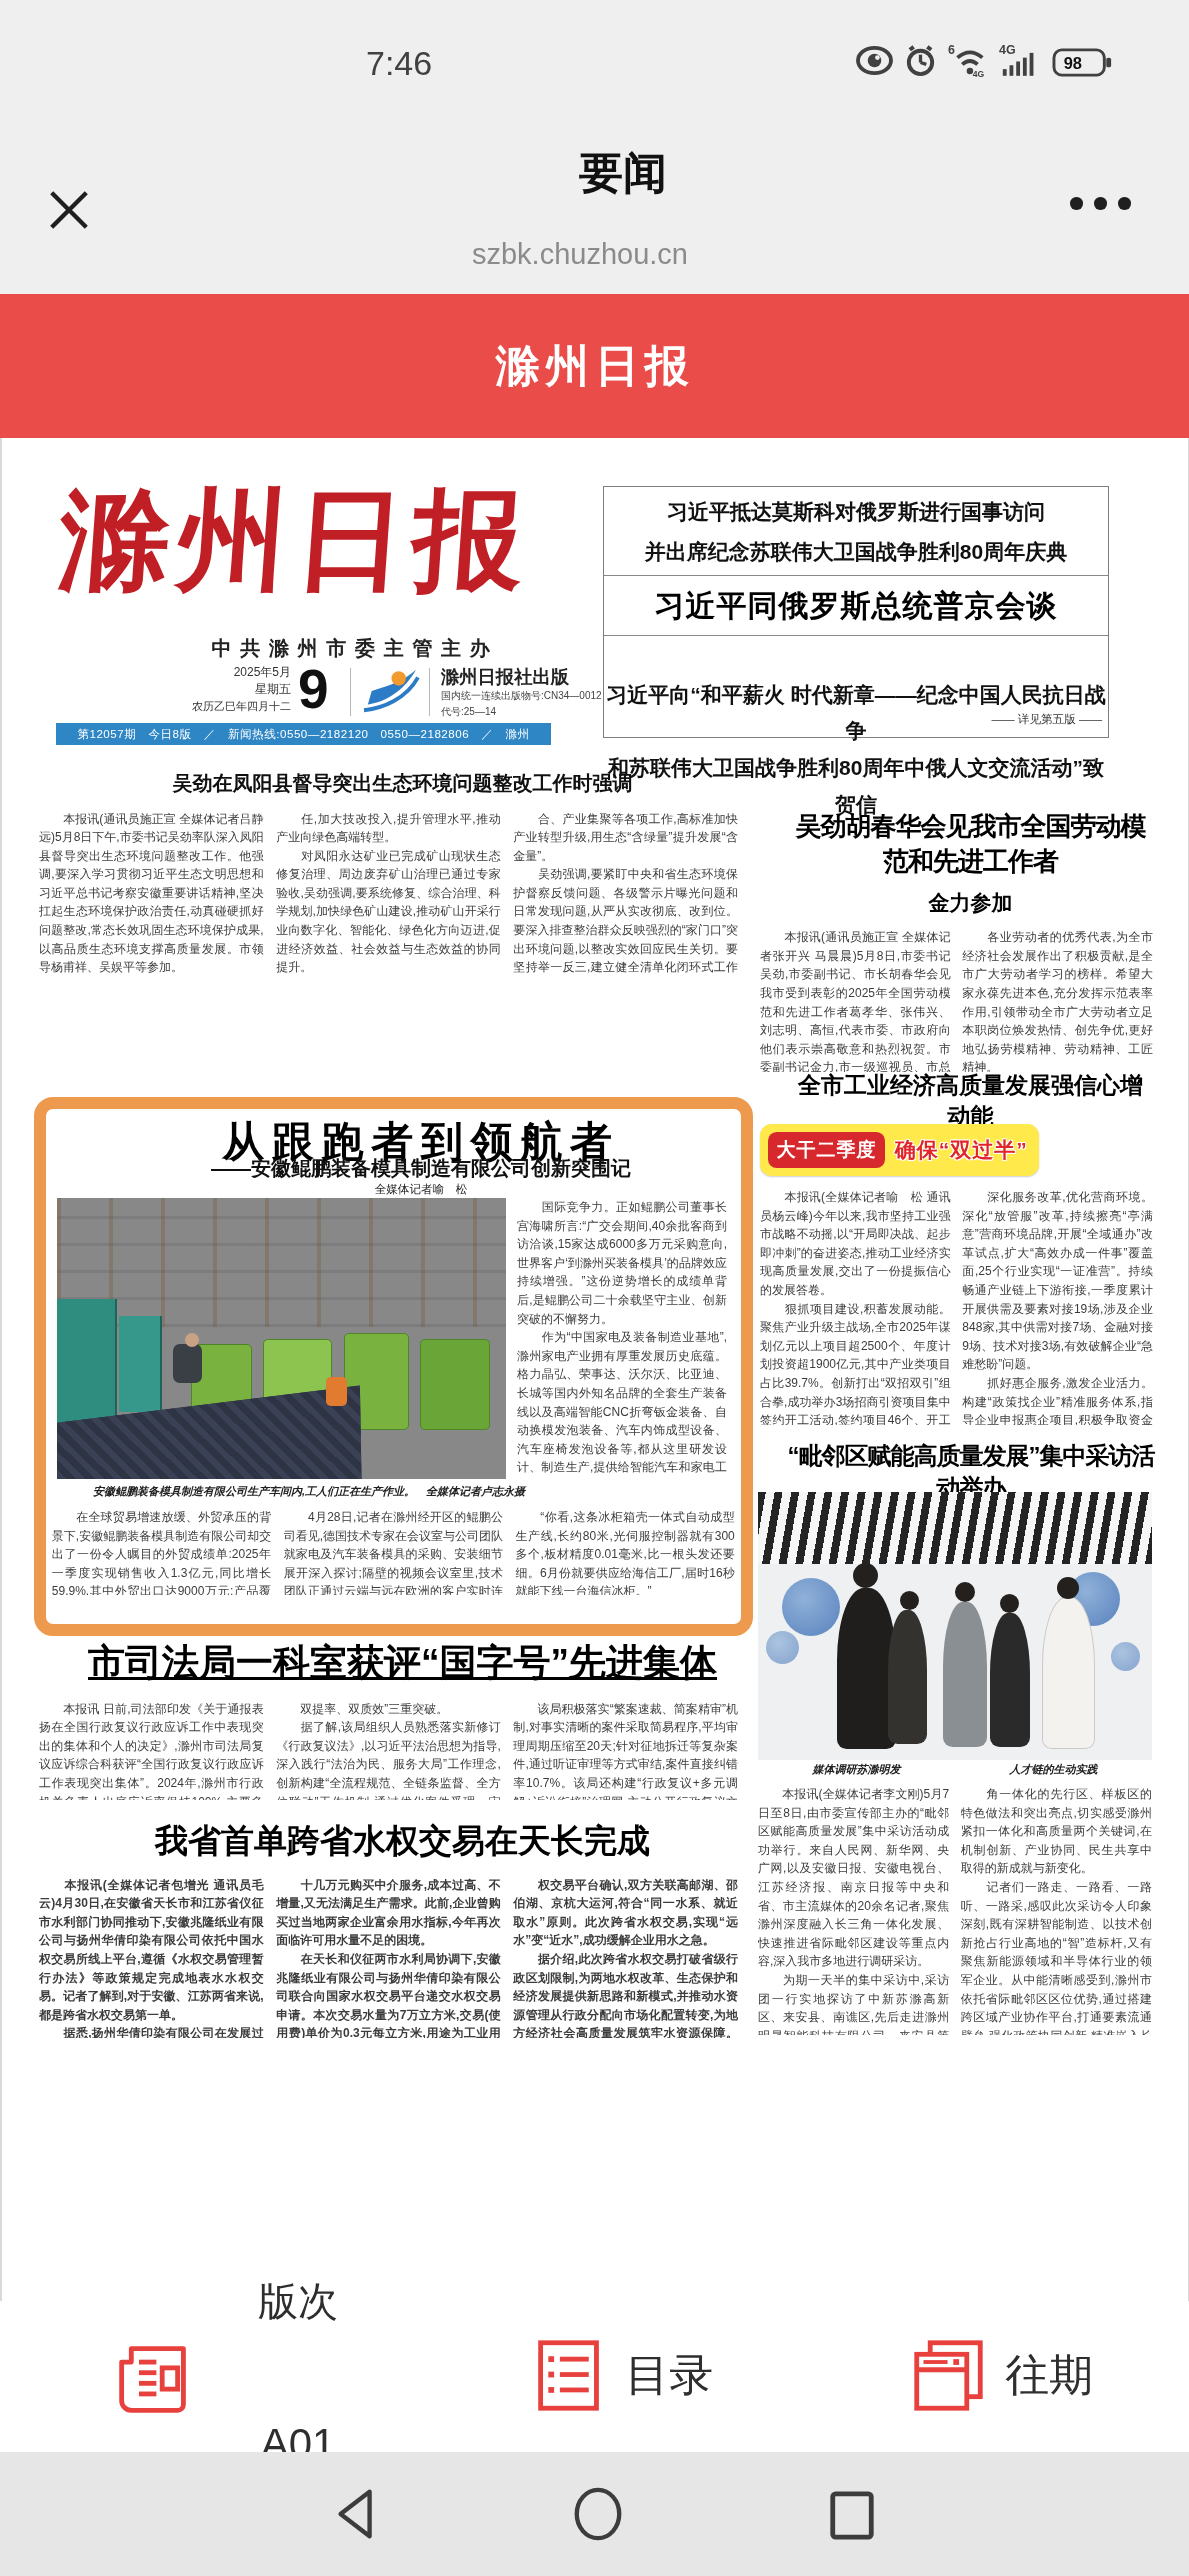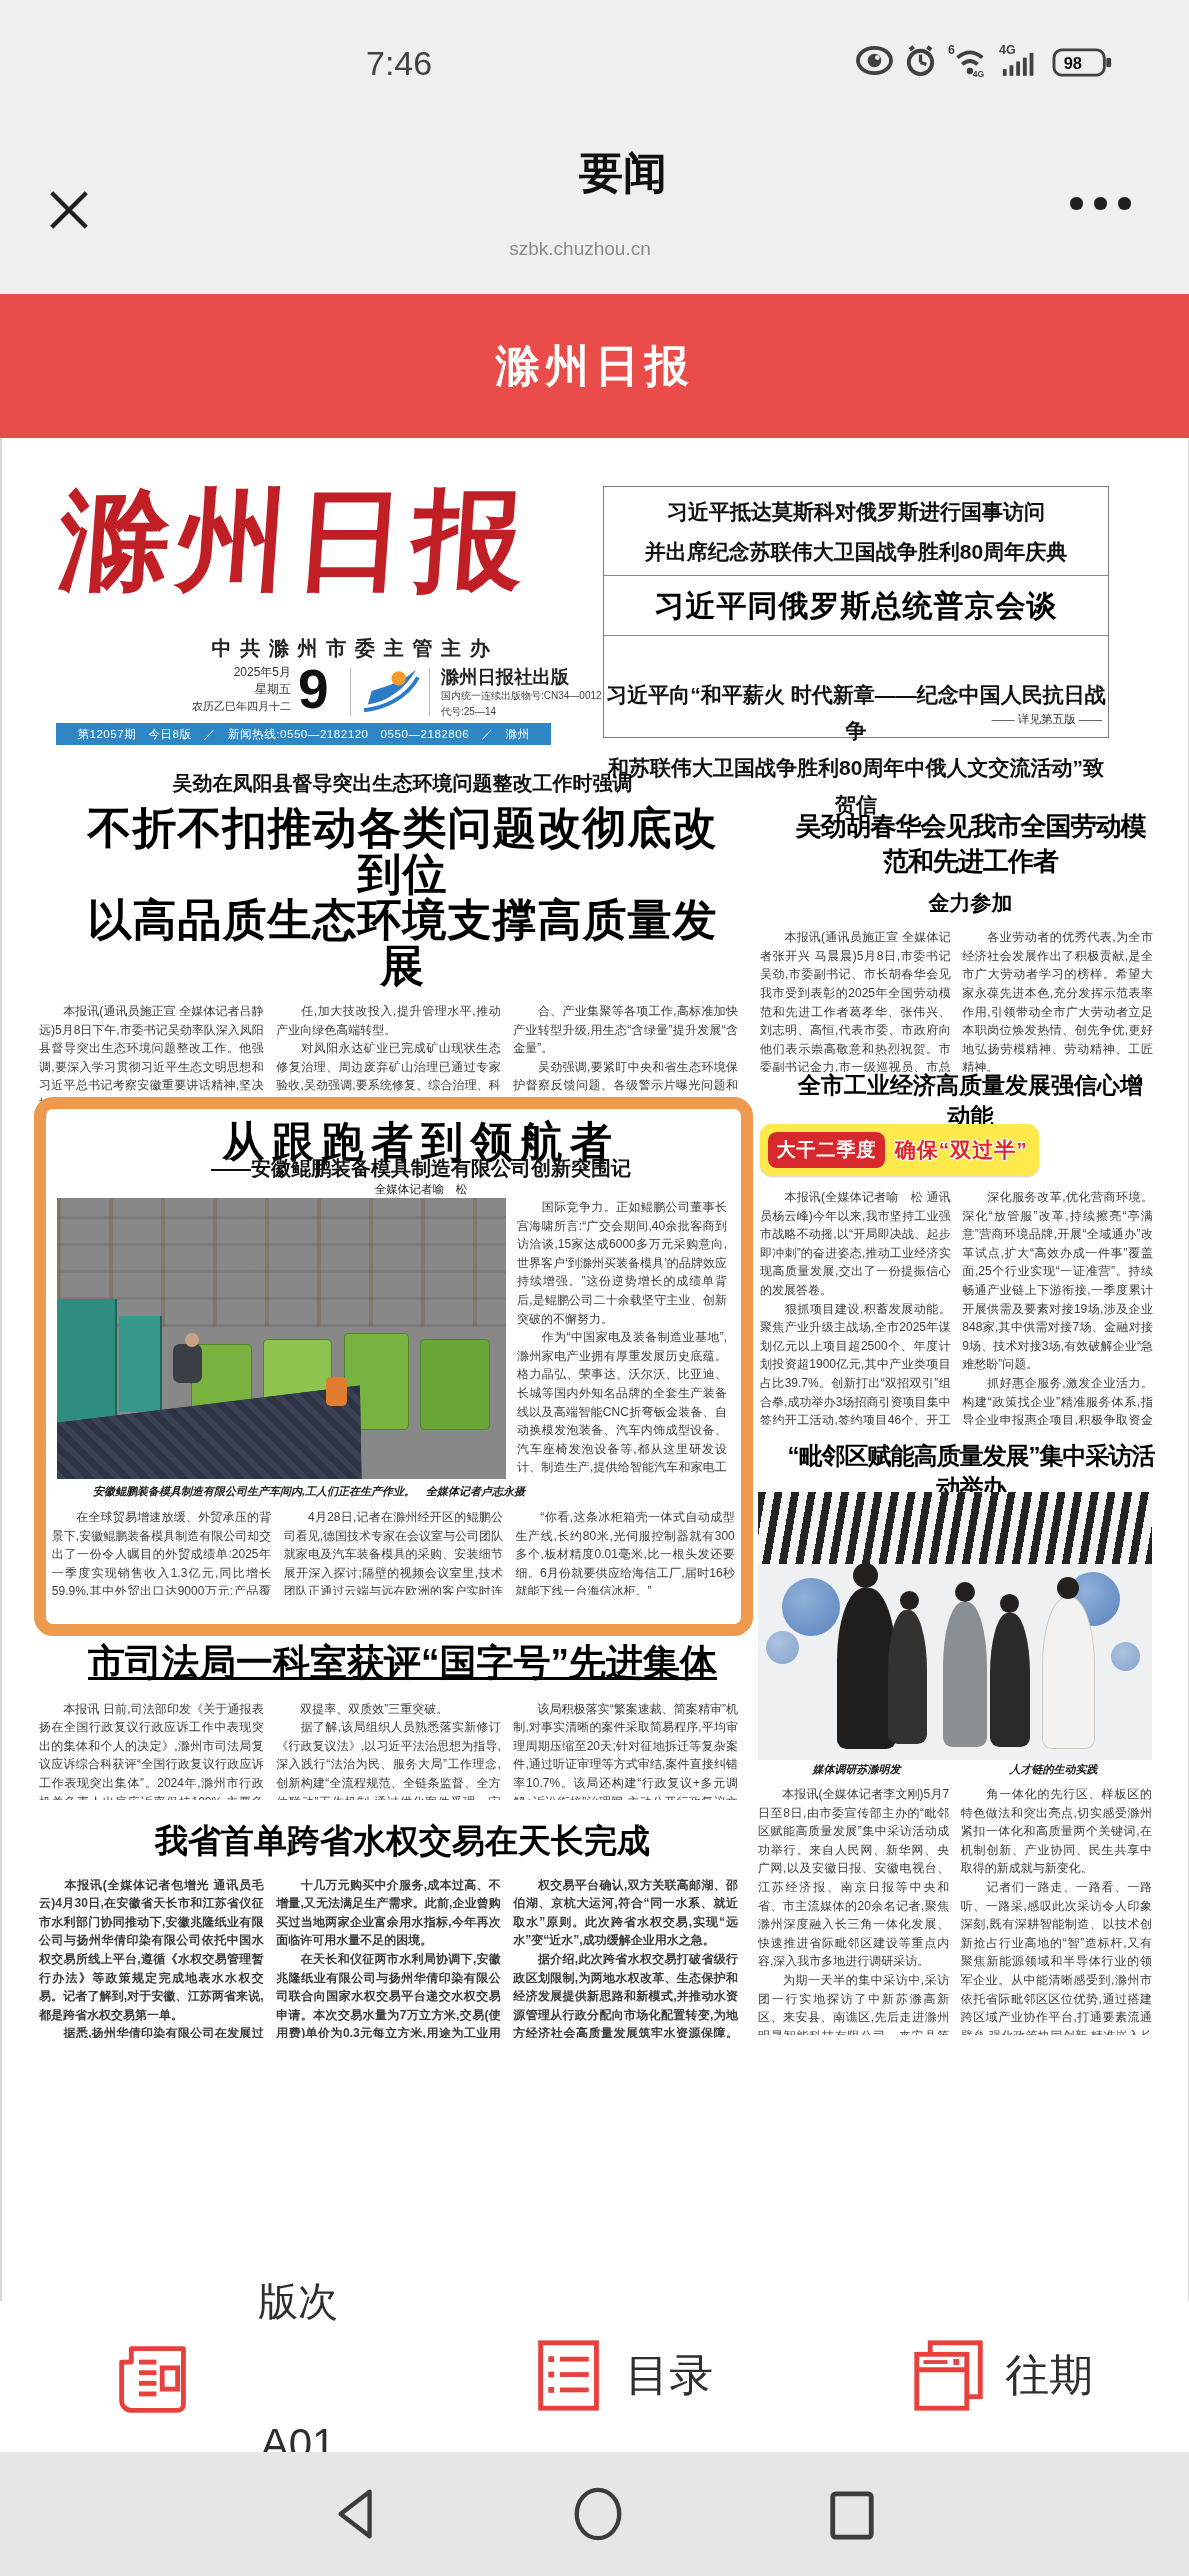--- a/index.html
+++ b/index.html
@@ -5,21 +5,21 @@
   html,body{margin:0;padding:0;}
   body{width:1190px;height:2576px;position:relative;background:#ffffff;
        font-family:"Liberation Sans","DejaVu Sans",sans-serif;overflow:hidden;}
   .abs{position:absolute;}
   .center{text-align:center;padding-left:28px;}
   
   .chrome{left:0;top:0;width:1190px;height:294px;background:#efefef;}
   .time{left:366px;top:44px;width:106px;font-size:34px;color:#414141;}
   .sticons{left:855px;top:40px;height:44px;display:flex;align-items:center;gap:8.7px;}
   .pagetitle{left:0;top:144px;width:1190px;font-size:44px;font-weight:bold;color:#111;}
-  .url{left:0;top:238px;width:1104px;font-size:19px;color:#8b8b8b;}
+  .url{left:0;top:238px;width:1104px;font-size:29px;color:#8b8b8b;}
   .menudots{left:1070px;top:197px;display:flex;gap:11.6px;}
   .menudots i{width:12.5px;height:12.5px;border-radius:50%;background:#1f1f1f;display:block;}
   
   .banner{left:0;top:294px;width:1190px;height:144px;background:#ea4d49;color:#fff;
           font-size:44px;font-weight:bold;letter-spacing:5.8px;line-height:144px;text-align:center;}
   
   .pageedge{top:438px;width:1.9px;height:1863px;background:#d9d9d9;}
   .calli{left:60px;top:479px;width:525px;font-size:110px;line-height:1.1;font-weight:bold;
          color:#c01f26;font-family:"DejaVu Serif","Liberation Serif",serif;
          letter-spacing:7.7px;transform:skewX(-4deg);white-space:nowrap;}
@@ -185,22 +185,20 @@
   <div class="hrow2">习近平同俄罗斯总统普京会谈</div>
   <div class="hrow3">
     <span>习近平向“和平薪火 时代新章——纪念中国人民抗日战争
 和苏联伟大卫国战争胜利80周年中俄人文交流活动”致贺信</span>
     <span class="hnote">—— 详见第五版 ——</span>
   </div>
 </div>
 
 <div class="abs" style="left:39px;top:770px;width:699px;height:318px;">
   <div class="kicker center">吴劲在凤阳县督导突出生态环境问题整改工作时强调</div>
-  <div class="bigtitle center" style="margin-top:7.7px;">不折不扣推动各类问题改彻底改到位
-以高品质生态环境支撑高质量发展</div>
   <div class="newscols" style="margin-top:12.5px;height:169px;">
     <div class="ncol">　　本报讯(通讯员施正宣 全媒体记者吕静远)5月8日下午,市委书记吴劲率队深入凤阳县督导突出生态环境问题整改工作。他强调,要深入学习贯彻习近平生态文明思想和习近平总书记考察安徽重要讲话精神,坚决扛起生态环境保护政治责任,动真碰硬抓好问题整改,常态长效巩固生态环境保护成果,以高品质生态环境支撑高质量发展。市领导杨甫祥、吴娱平等参加。
 　　武店镇石灰窑集中区正在进行分类集中整治。吴劲实地察看明帝钙业公司、天地人建材厂整改现场,强调要加大工作力度,加快整改进度,确保整改举措落到实处。要引导企业压实环保主体责</div>
     <div class="ncol">　　任,加大技改投入,提升管理水平,推动产业向绿色高端转型。
 　　对凤阳永达矿业已完成矿山现状生态修复治理、周边废弃矿山治理已通过专家验收,吴劲强调,要系统修复、综合治理、科学规划,加快绿色矿山建设,推动矿山开采行业向数字化、智能化、绿色化方向迈进,促进经济效益、社会效益与生态效益的协同提升。
 　　在凤阳西泉镇胜利水泥厂内,吴劲一行详细询问建材加工行业环境问题整改情况,强调要采取长效管控措施,防止问题反弹,并要求当地转变发展思路,明确主导产业,调整招商方向,做好资源整</div>
     <div class="ncol">　　合、产业集聚等各项工作,高标准加快产业转型升级,用生态“含绿量”提升发展“含金量”。
 　　吴劲强调,要紧盯中央和省生态环境保护督察反馈问题、各级警示片曝光问题和日常发现问题,从严从实改彻底、改到位。要深入排查整治群众反映强烈的“家门口”突出环境问题,以整改实效回应民生关切。要坚持举一反三,建立健全清单化闭环式工作机制,做到解决一个问题、完善一套制度、堵塞一批漏洞,坚持“当下改”和“长久立”相结合,强化源头治理、系统治理、综合治理,持续打好蓝天、碧水、净土保卫战,加快经济社会发展全面绿色转型,厚植高质量发展的生态底色。</div>
   </div>
 </div>

